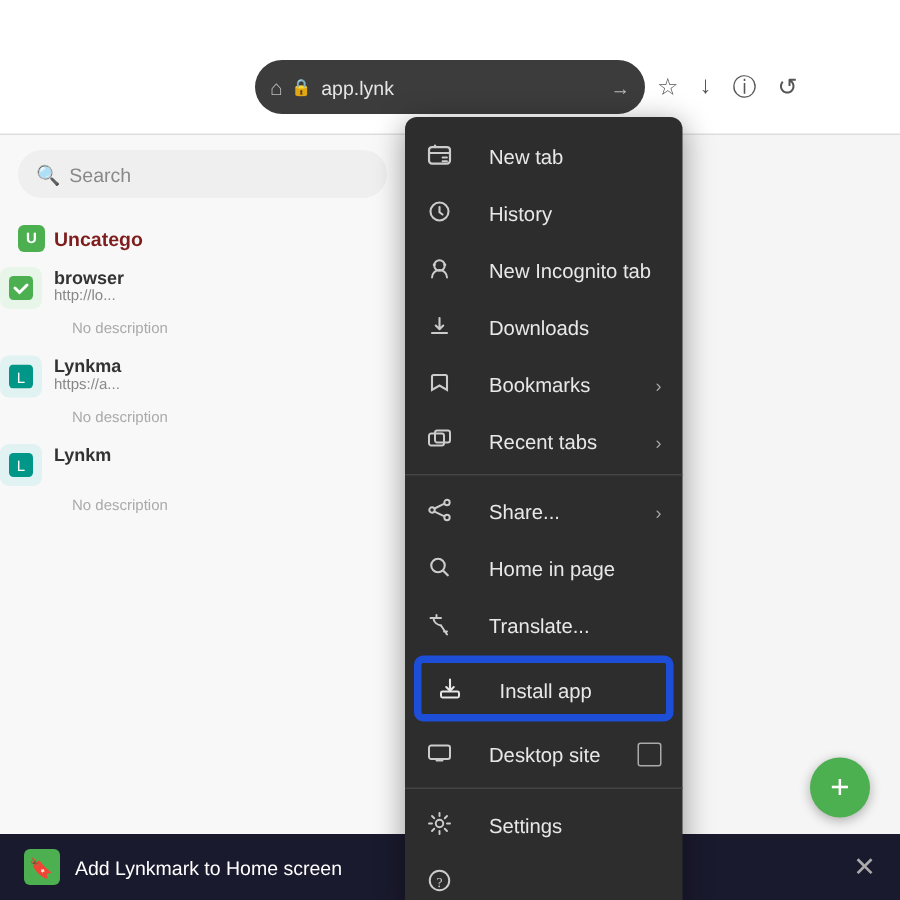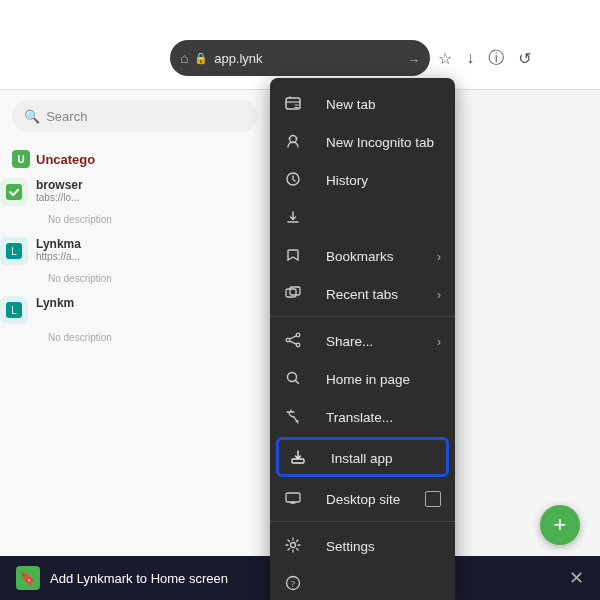--- a/index.html
+++ b/index.html
@@ -160,21 +160,21 @@
       display: flex;
       align-items: flex-end;
       padding: 10px 14px;
       gap: 24px;
       cursor: pointer;
       color: #e8e8e8;
       font-size: 13.5px;
       position: relative;
     }
     .menu-item.install-app {
-      border: 3px solid #1d4ed8;
+      border: 5px solid #1d4ed8;
       border-radius: 6px;
       margin: 2px 6px;
       padding: 8px 10px;
     }
     .menu-item .item-icon {
       width: 18px;
       height: 18px;
       display: flex;
       align-items: center;
       justify-content: center;
@@ -299,21 +299,21 @@
 
   <div class="bookmark-item">
     <div class="bookmark-icon green">
       <svg width="16" height="16" viewBox="0 0 16 16">
           <rect width="16" height="16" rx="3" fill="#4caf50"></rect>
           <path d="M4 8l3 3 5-5" stroke="#fff" stroke-width="2" fill="none" stroke-linecap="round"></path>
         </svg>
     </div>
     <div class="bookmark-info">
       <div class="bookmark-name">browser</div>
-      <div class="bookmark-url">tabs://lo...</div>
+      <div class="bookmark-url">http://lo...</div>
     </div>
   </div>
   <div class="bookmark-desc">No description</div>
 
   <div class="bookmark-item">
     <div class="bookmark-icon teal">
       <svg width="16" height="16" viewBox="0 0 16 16">
           <rect width="16" height="16" rx="3" fill="#009688"></rect>
           <text x="8" y="12" text-anchor="middle" font-size="10" fill="#fff">L</text>
         </svg>
@@ -349,46 +349,47 @@
           <path d="M1 7h14" stroke="#ccc" stroke-width="1.2"></path>
           <path d="M10 10h3M10 12.5h3" stroke="#ccc" stroke-width="1.2" stroke-linecap="round"></path>
         </svg>
     </span>
     <span class="item-label">New tab</span>
   </div>
 
   <div class="menu-item">
     <span class="item-icon">
       <svg width="16" height="16" viewBox="0 0 16 16" fill="none">
+          <circle cx="8" cy="8" r="6" stroke="#ccc" stroke-width="1.4"></circle>
+          <path d="M8 5v3.5l2 1.5" stroke="#ccc" stroke-width="1.4" stroke-linecap="round"></path>
+        </svg>
+    </span>
+    <span class="item-label">History</span>
+  </div>
+
+  <div class="menu-item">
+    <span class="item-icon">
+      <svg width="16" height="16" viewBox="0 0 16 16" fill="none">
           <circle cx="8" cy="6" r="3.5" stroke="#ccc" stroke-width="1.3"></circle>
           <path d="M3 14c0-2.76 2.24-5 5-5s5 2.24 5 5" stroke="#ccc" stroke-width="1.3" stroke-linecap="round"></path>
           <circle cx="4.5" cy="5.5" r="1" fill="#ccc"></circle>
           <circle cx="11.5" cy="5.5" r="1" fill="#ccc"></circle>
         </svg>
     </span>
     <span class="item-label">New Incognito tab</span>
   </div>
 
   <div class="menu-item">
     <span class="item-icon">
       <svg width="16" height="16" viewBox="0 0 16 16" fill="none">
-          <circle cx="8" cy="8" r="6" stroke="#ccc" stroke-width="1.4"></circle>
-          <path d="M8 5v3.5l2 1.5" stroke="#ccc" stroke-width="1.4" stroke-linecap="round"></path>
-        </svg>
-    </span>
-    <span class="item-label">History</span>
-  </div>
-
-  <div class="menu-item">
-    <span class="item-icon">
-      <svg width="16" height="16" viewBox="0 0 16 16" fill="none">
           <path d="M8 3v7M5.5 8l2.5 2.5L10.5 8" stroke="#ccc" stroke-width="1.4" stroke-linecap="round" stroke-linejoin="round"></path>
           <path d="M3 13h10" stroke="#ccc" stroke-width="1.4" stroke-linecap="round"></path>
         </svg>
     </span>
+    <span class="item-label">Downloads</span>
   </div>
 
   <div class="menu-item">
     <span class="item-icon">
       <svg width="16" height="16" viewBox="0 0 16 16" fill="none">
           <path d="M4 3h8a1 1 0 011 1v9l-5-3-5 3V4a1 1 0 011-1z" stroke="#ccc" stroke-width="1.4"></path>
         </svg>
     </span>
     <span class="item-label">Bookmarks</span>
     <span class="item-arrow">›</span>

